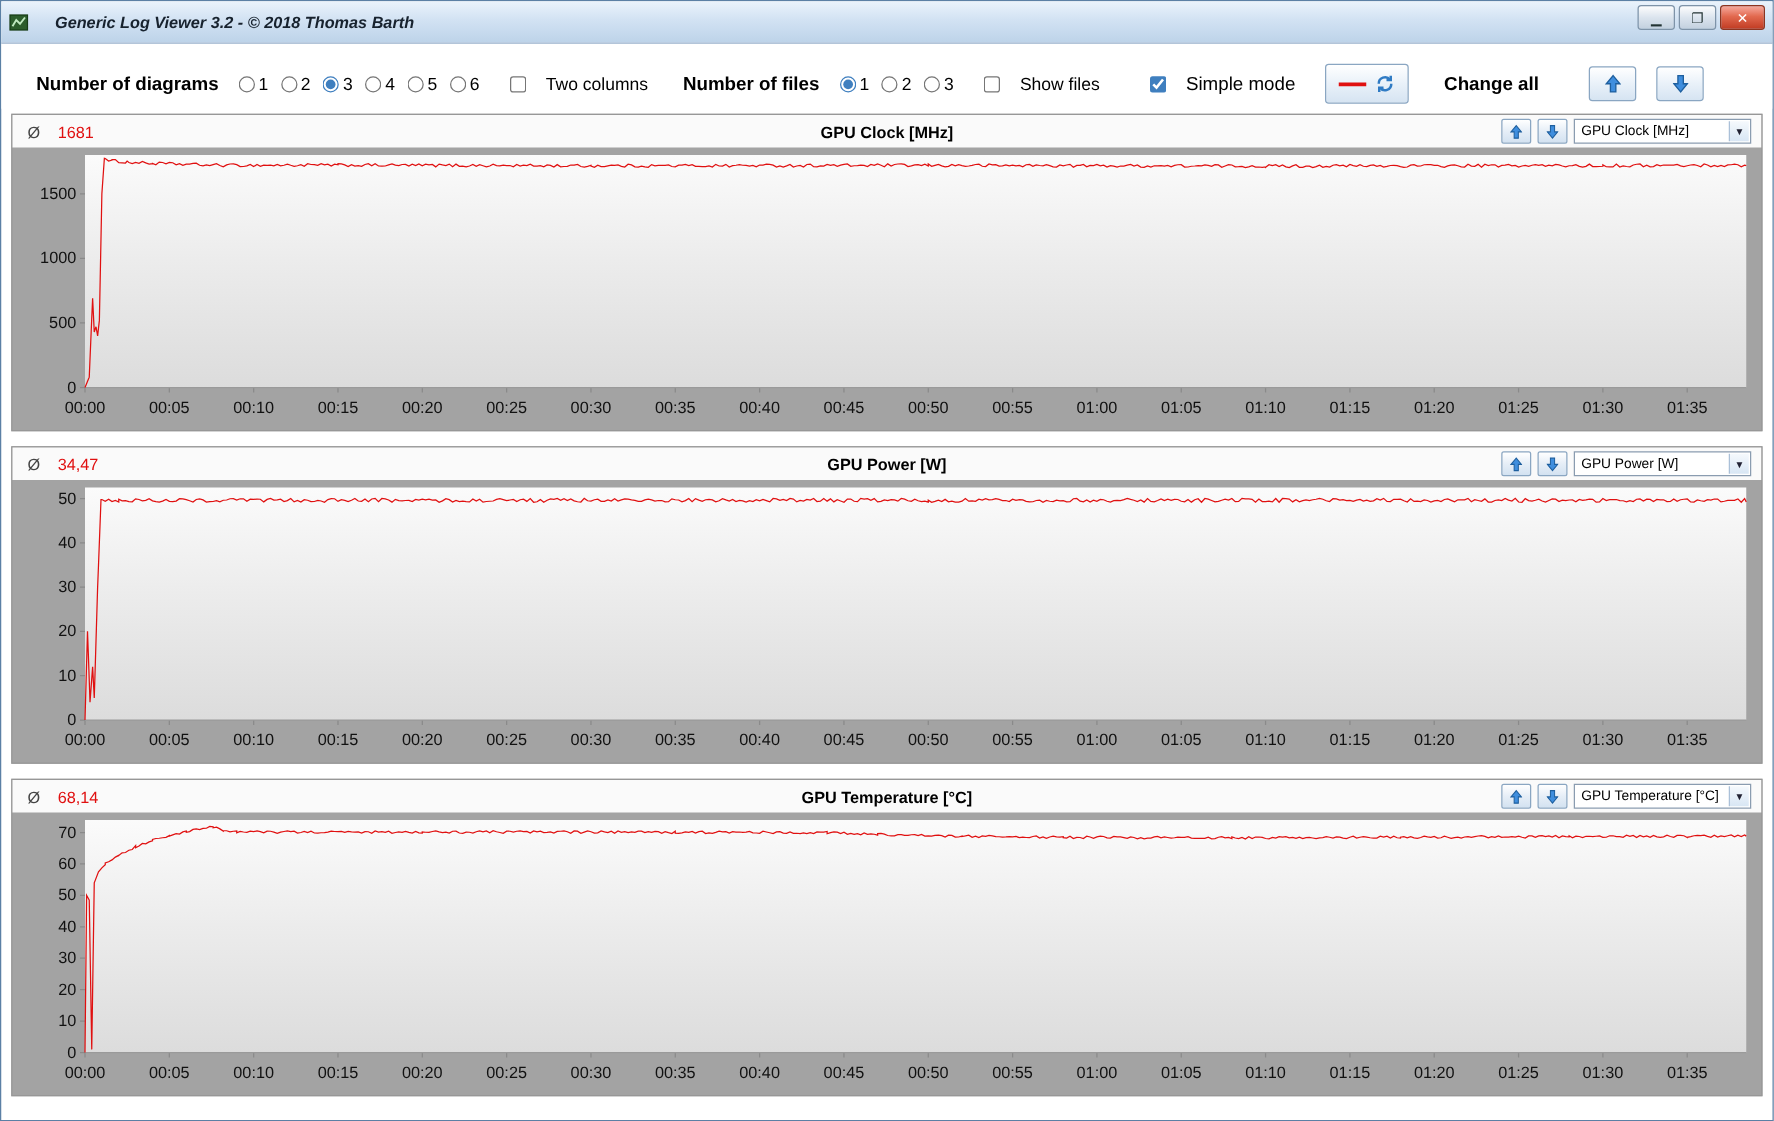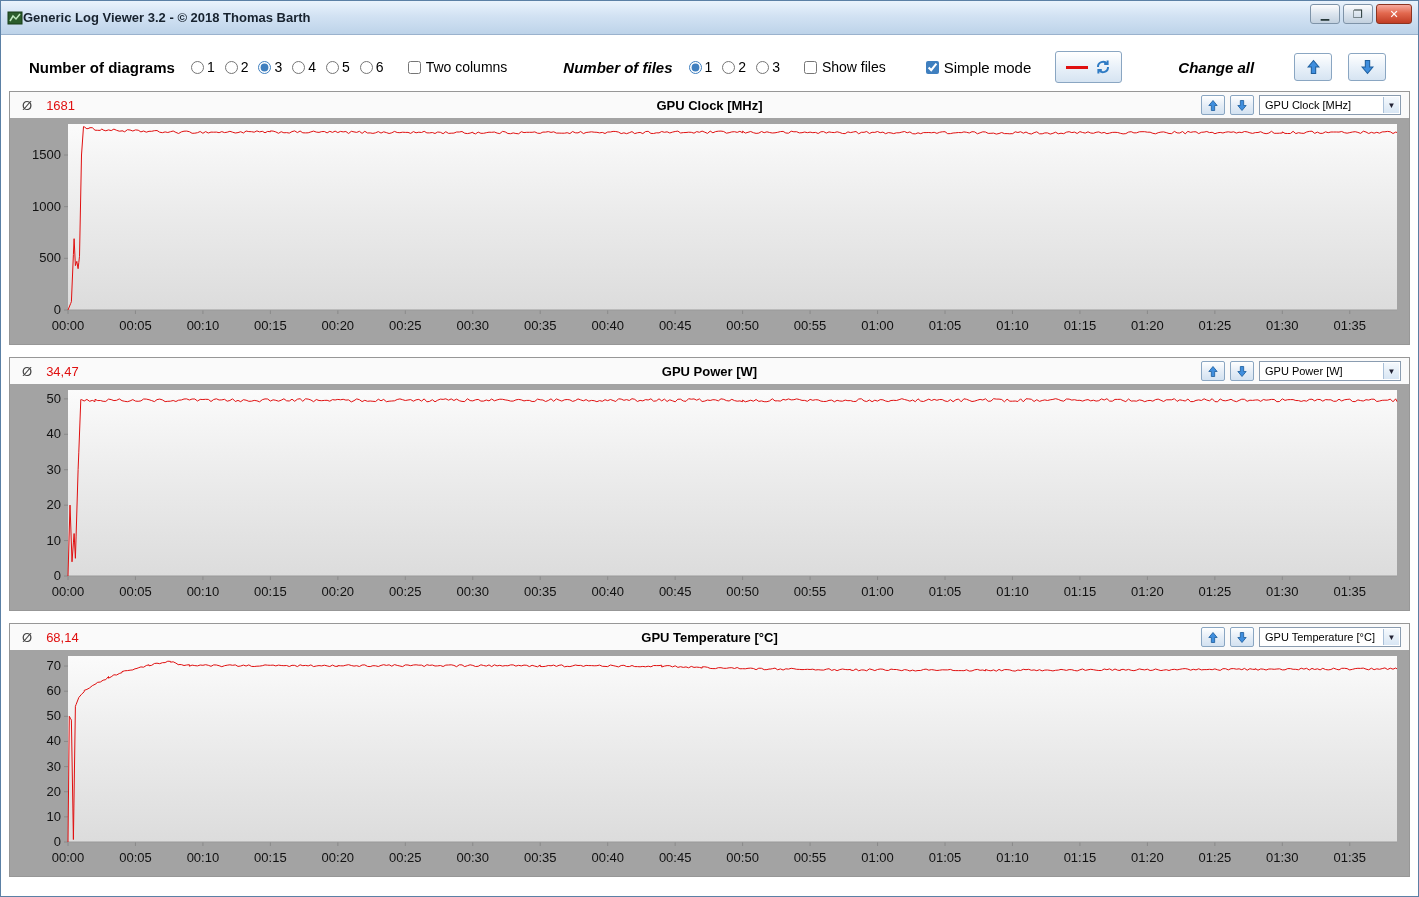--- a/index.html
+++ b/index.html
@@ -12,21 +12,21 @@
   
   .titlebar{
     height:34px;
     background:linear-gradient(#eaf3fc,#d2e2f3 45%,#bdd3e9);
     border-bottom:1px solid #9ab2cd;
     display:flex; align-items:center;
     padding:0 6px;
     position:relative;
   }
   .app-icon{ width:16px; height:16px; display:inline-flex; }
-  .title-text{ font-size:13px; color:#17222e; margin-left:0; font-weight:bold; }
+  .title-text{ font-size:13px; color:#17222e; margin-left:21px; font-weight:bold;font-style:italic; }
   .win-controls{ position:absolute; right:6px; top:3px; display:flex; gap:3px; }
   .win-btn{
     width:30px; height:20px; border:1px solid #7e93a8; border-radius:3px;
     background:linear-gradient(#fdfdfd,#dbe4ee 50%,#c3d1df);
     font-size:11px; line-height:1; color:#233; cursor:default;
     display:flex; align-items:center; justify-content:center;
     font-family:"DejaVu Sans", sans-serif;
   }
   .win-btn.close{
     width:36px; color:#fff;
@@ -37,24 +37,24 @@
   
   .toolbar{
     height:52px; background:#ffffff;
     display:flex; align-items:center;
     padding:12px 0 0 28px;
     white-space:nowrap;
   }
   .tb-strong{ font-weight:bold; font-size:15px; color:#000; }
   .radio-group{ display:flex; align-items:center; margin-left:6px; }
   .radio-item{ display:inline-flex; align-items:center; gap:3px; font-size:14px; margin-left:10px; }
-  .chk{ display:inline-flex; align-items:center; gap:5px; font-size:14px; }
+  .chk{ display:inline-flex; align-items:center; gap:16px; font-size:14px; }
   .chk input, .radio-item input{ width:13px; height:13px; accent-color:#3f7fbf; }
   .chk.bold span{ font-weight:normal; font-size:15px; }
-  .sp40{ margin-left:40px; } .sp24{ margin-left:24px; } .sp56{ margin-left:56px;font-style:italic; }
+  .sp40{ margin-left:40px; } .sp24{ margin-left:24px; } .sp56{ margin-left:28px; }
   .tool-btn{
     height:32px; border:1px solid #8aa6c2; border-radius:3px;
     background:linear-gradient(#ffffff,#e9f1f9 50%,#d6e4f2);
     display:inline-flex; align-items:center; justify-content:center; gap:7px;
     padding:0 10px; cursor:default;
   }
   .red-dash{ width:22px; height:3px; background:#e01010; display:inline-block; }
   .arrow-btn{ width:38px; height:28px; padding:0; }
   
   .panels{ padding:4px 8px 0 8px; }

